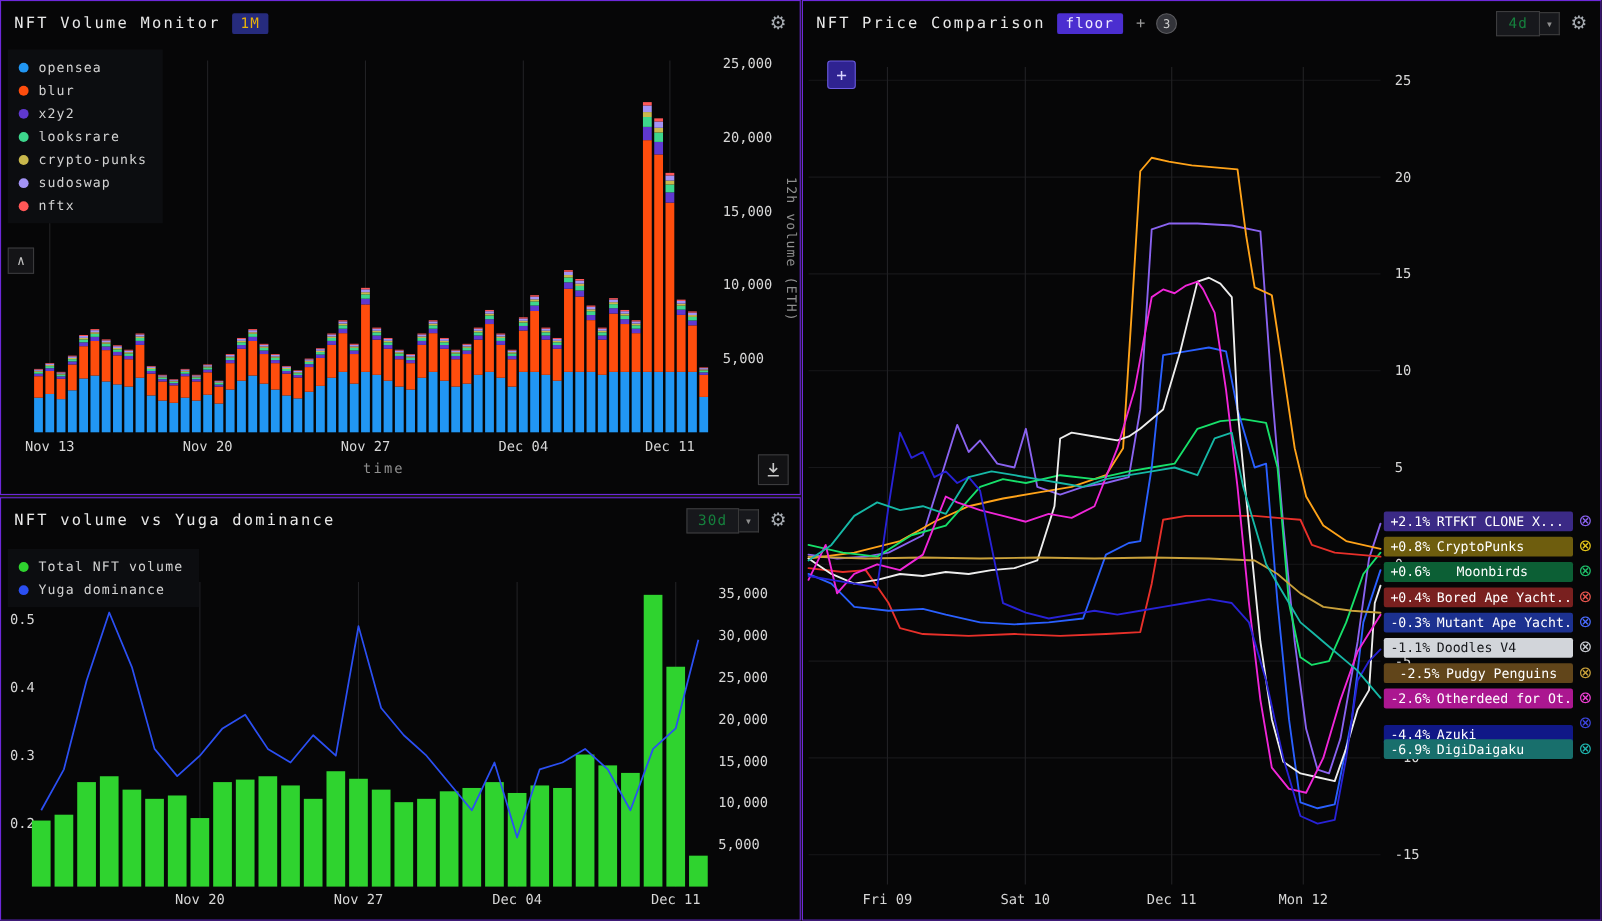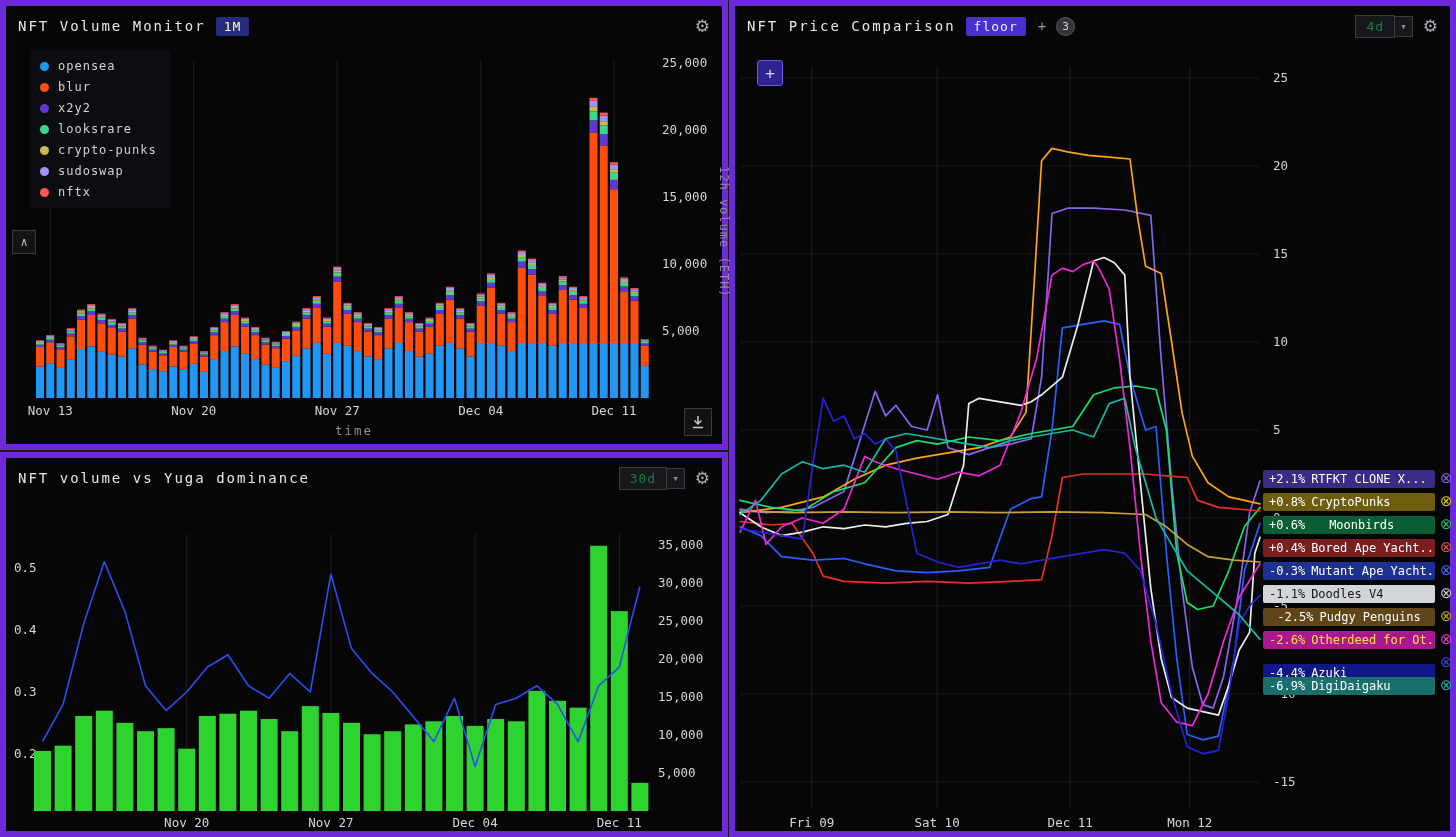--- a/index.html
+++ b/index.html
@@ -1,39 +1,39 @@
 <!DOCTYPE html>
 <html><head>
 <meta charset="utf-8">
 <style>
   html,body{margin:0;padding:0;background:#1a1a1a;width:1456px;height:837px;overflow:hidden;
     font-family:"DejaVu Sans Mono","DejaVu Sans",monospace;}
   #root{position:relative;width:1456px;height:837px;}
-  .panel{position:absolute;background:#060607;border:6px solid #6d28d9;box-sizing:border-box;}
+  .panel{position:absolute;background:#060607;border:1px solid #6d28d9;box-sizing:border-box;}
   #panel-volume{left:0;top:0;width:728px;height:450px;}
   #panel-yuga{left:0;top:452px;width:728px;height:385px;}
   #panel-price{left:729px;top:0;width:727px;height:837px;}
   .phead{position:absolute;top:0;left:0;right:0;height:40px;display:flex;align-items:center;gap:10px;padding:0 12px;z-index:6;}
   .ptitle{font-size:14px;letter-spacing:2px;color:#e8e8e8;white-space:nowrap;}
   .spacer{flex:1;}
   .badge{font-size:13px;padding:2px 8px;border-radius:2px;letter-spacing:1px;}
-  .badge-1m{background:#262b7d;color:#fef9c3;}
+  .badge-1m{background:#262b7d;color:#eab308;}
   .badge-floor{background:#4b2ed0;color:#efeaff;}
   .plus-mini{color:#9a9a9a;font-size:14px;margin-left:2px;}
   .count-circle{width:17px;height:17px;border-radius:50%;background:#33343a;border:1px solid #5a5a5e;color:#cfcfcf;
     font-size:11px;display:flex;align-items:center;justify-content:center;}
   .select-box{background:#17181c;border:1px solid #3c3c3e;color:#15803d;font-size:13px;padding:3px 10px;letter-spacing:1px;}
   .select-caret{background:#17181c;border:1px solid #3c3c3e;border-left:none;color:#8f8f8f;font-size:11px;padding:3px 5px;}
   .gear{color:#a8adb3;font-size:17px;cursor:pointer;font-family:"DejaVu Sans",sans-serif;}
   svg.chart{position:absolute;left:0;display:block;z-index:1;}
   #chart-volume{top:40px;}
   #chart-yuga{top:40px;}
   #chart-price{top:38px;}
   svg text{font-family:"DejaVu Sans Mono","DejaVu Sans",monospace;}
-  .legend{position:absolute;left:24px;background:#0c0d10;padding:9px 14px 9px 10px;display:flex;flex-direction:column;gap:7px;z-index:5;}
+  .legend{position:absolute;left:6px;background:#0c0d10;padding:9px 14px 9px 10px;display:flex;flex-direction:column;gap:7px;z-index:5;}
   #legend-volume{top:44px;}
   #legend-yuga{top:46px;}
   .legend-item{display:flex;align-items:center;gap:9px;cursor:pointer;}
   .legend-dot{width:9px;height:9px;border-radius:50%;flex:none;}
   .legend-label{font-size:12px;letter-spacing:1px;color:#d2d2d2;white-space:nowrap;}
   .collapse-btn{position:absolute;left:6px;top:224px;width:22px;height:22px;border:1px solid #3a3a3c;background:#141417;
     color:#c2c2c2;display:flex;align-items:center;justify-content:center;font-size:12px;z-index:5;cursor:pointer;}
   .dl-btn{position:absolute;right:10px;bottom:8px;width:26px;height:26px;border:1px solid #3c3c3e;background:#121214;
     display:flex;align-items:center;justify-content:center;z-index:5;cursor:pointer;}
   .add-btn{position:absolute;left:22px;top:54px;width:24px;height:24px;background:#2f2391;border:1px solid #6a5ae0;
@@ -590,20 +590,30 @@
         <rect x="481.20" y="221.04" width="17" height="91.96" fill="#2fd32f"></rect>
         <rect x="501.80" y="223.32" width="17" height="89.68" fill="#2fd32f"></rect>
         <rect x="522.40" y="192.92" width="17" height="120.08" fill="#2fd32f"></rect>
         <rect x="543.00" y="202.80" width="17" height="110.20" fill="#2fd32f"></rect>
         <rect x="563.60" y="209.64" width="17" height="103.36" fill="#2fd32f"></rect>
         <rect x="584.20" y="47.76" width="17" height="265.24" fill="#2fd32f"></rect>
         <rect x="604.80" y="113.12" width="17" height="199.88" fill="#2fd32f"></rect>
         <rect x="625.40" y="284.88" width="17" height="28.12" fill="#2fd32f"></rect>
         <polyline points="36.5,243.6 57.1,206.4 77.7,125.8 98.3,63.8 118.9,113.4 139.5,187.8 160.1,212.6 180.7,194.0 201.3,169.2 221.9,156.8 242.5,187.8 263.1,200.2 283.7,175.4 304.3,194.0 324.9,76.2 345.5,150.6 366.1,175.4 386.7,194.0 407.3,218.8 427.9,243.6 448.5,200.2 469.1,268.4 489.7,206.4 510.3,200.2 530.9,187.8 551.5,206.4 572.1,243.6 592.7,187.8 613.3,169.2 633.9,88.6" fill="none" stroke="#2b4ff2" stroke-width="1.6" stroke-linejoin="round"></polyline>
       </svg>
+    <div class="legend" id="legend-yuga">
+        <div class="legend-item">
+          <span class="legend-dot" style="background: rgb(47, 211, 47);"></span>
+          <span class="legend-label">Total NFT volume</span>
+        </div>
+        <div class="legend-item">
+          <span class="legend-dot" style="background: rgb(43, 79, 242);"></span>
+          <span class="legend-label">Yuga dominance</span>
+        </div>
+      </div>
   </section>
 
   <section class="panel" id="panel-price">
     <div class="phead">
       <span class="ptitle">NFT Price Comparison</span>
       <span class="badge badge-floor">floor</span>
       <span class="plus-mini">+</span>
       <span class="count-circle">3</span>
       <span class="spacer"></span>
       <span class="select-box">
@@ -695,21 +705,21 @@
           <span class="token-close" style="color: rgb(201, 204, 210);">⊗</span>
         </div>
         <div class="token-row">
           <div class="token-badge" style="background: rgb(97, 69, 26); color: rgb(255, 255, 255); justify-content: center;">
             <span>-2.5%</span>
             <span>Pudgy Penguins</span>
           </div>
           <span class="token-close" style="color: rgb(201, 161, 59);">⊗</span>
         </div>
         <div class="token-row">
-          <div class="token-badge" style="background: rgb(171, 23, 144); color: #fde047;">
+          <div class="token-badge" style="background: rgb(171, 23, 144); color: #ffffff;">
             <span>-2.6%</span>
             <span>Otherdeed for Ot...</span>
           </div>
           <span class="token-close" style="color: rgb(240, 64, 213);">⊗</span>
         </div>
         <div class="token-row">
           <div class="token-badge" style="background: rgb(16, 24, 135); color: rgb(255, 255, 255); margin-top: 20px;">
             <span>-4.4%</span>
             <span>Azuki</span>
           </div>

